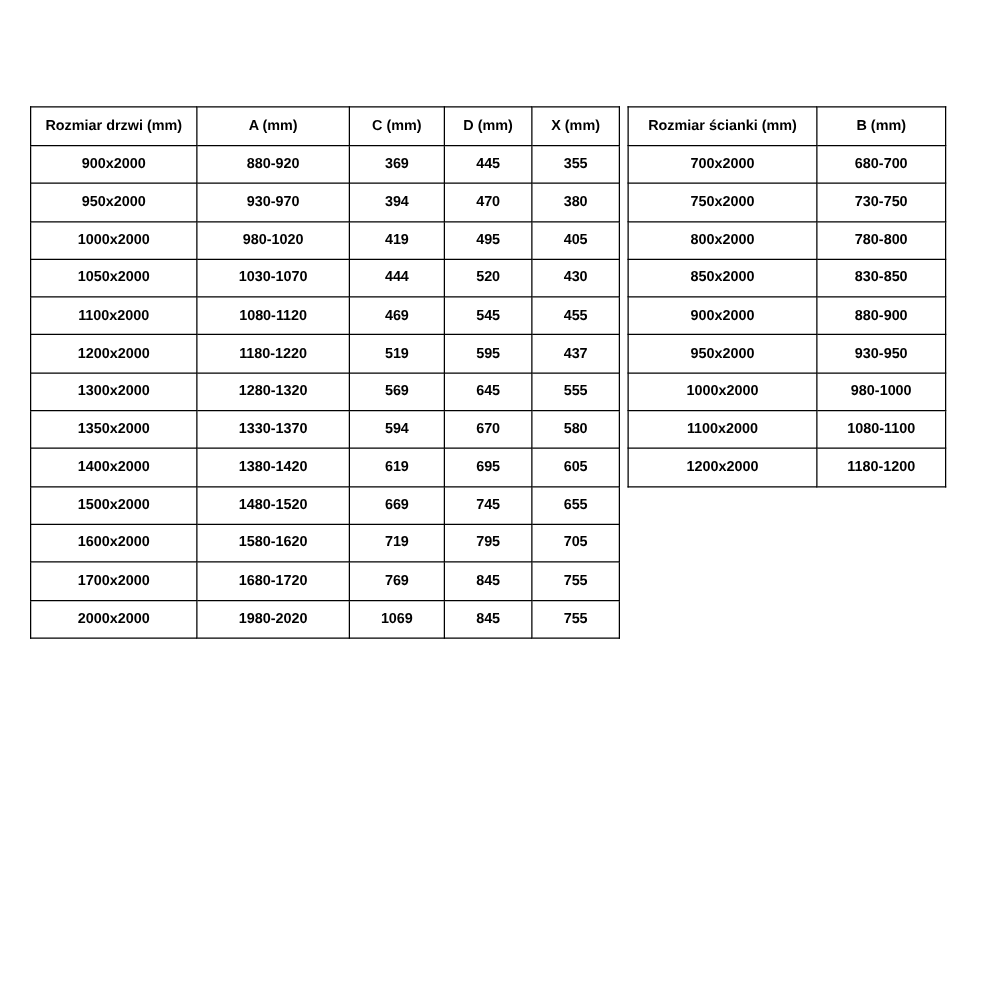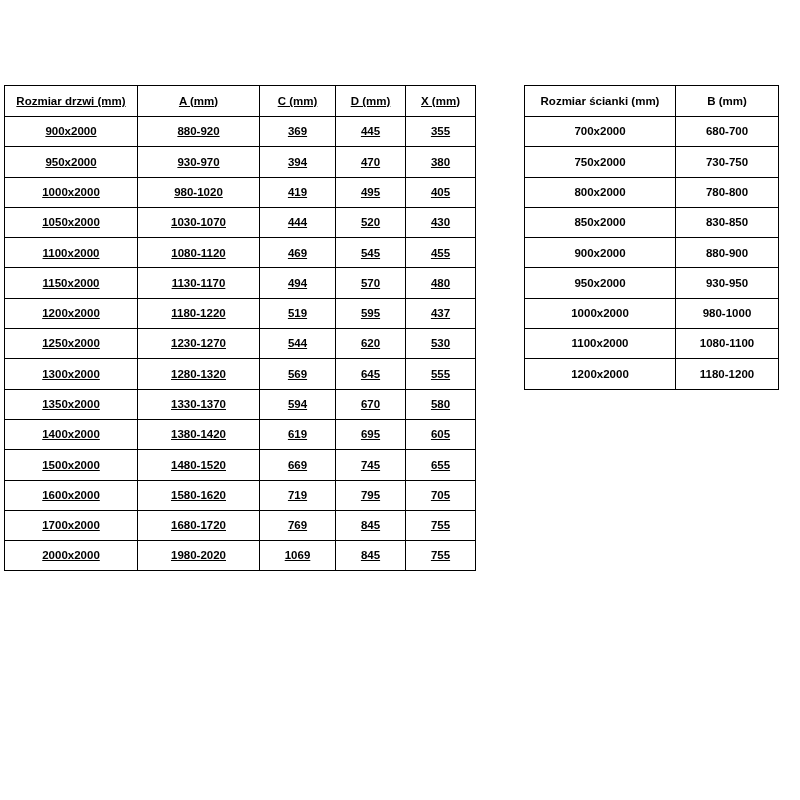--- a/index.html
+++ b/index.html
@@ -17,26 +17,25 @@
   }
   .page {
     position: relative;
     width: 800px;
     height: 800px;
   }
   .table-wrap {
     position: absolute;
   }
   #doors-table-wrap {
-    left: 4px;
+    left: 24px;
     top: 85px;
-    text-decoration: underline;
   }
   #walls-table-wrap {
-    left: 524px;
+    left: 502px;
     top: 85px;
   }
   table.data-table {
     border-collapse: collapse;
     border-spacing: 0;
     table-layout: fixed;
   }
   table.data-table th,
   table.data-table td {
     border: 1px solid #000000;
@@ -118,39 +117,25 @@
           <td>430</td>
         </tr>
         <tr>
           <td>1100x2000</td>
           <td>1080-1120</td>
           <td>469</td>
           <td>545</td>
           <td>455</td>
         </tr>
         <tr>
-          <td>1150x2000</td>
-          <td>1130-1170</td>
-          <td>494</td>
-          <td>570</td>
-          <td>480</td>
-        </tr>
-        <tr>
           <td>1200x2000</td>
           <td>1180-1220</td>
           <td>519</td>
           <td>595</td>
           <td>437</td>
-        </tr>
-        <tr>
-          <td>1250x2000</td>
-          <td>1230-1270</td>
-          <td>544</td>
-          <td>620</td>
-          <td>530</td>
         </tr>
         <tr>
           <td>1300x2000</td>
           <td>1280-1320</td>
           <td>569</td>
           <td>645</td>
           <td>555</td>
         </tr>
         <tr>
           <td>1350x2000</td>

